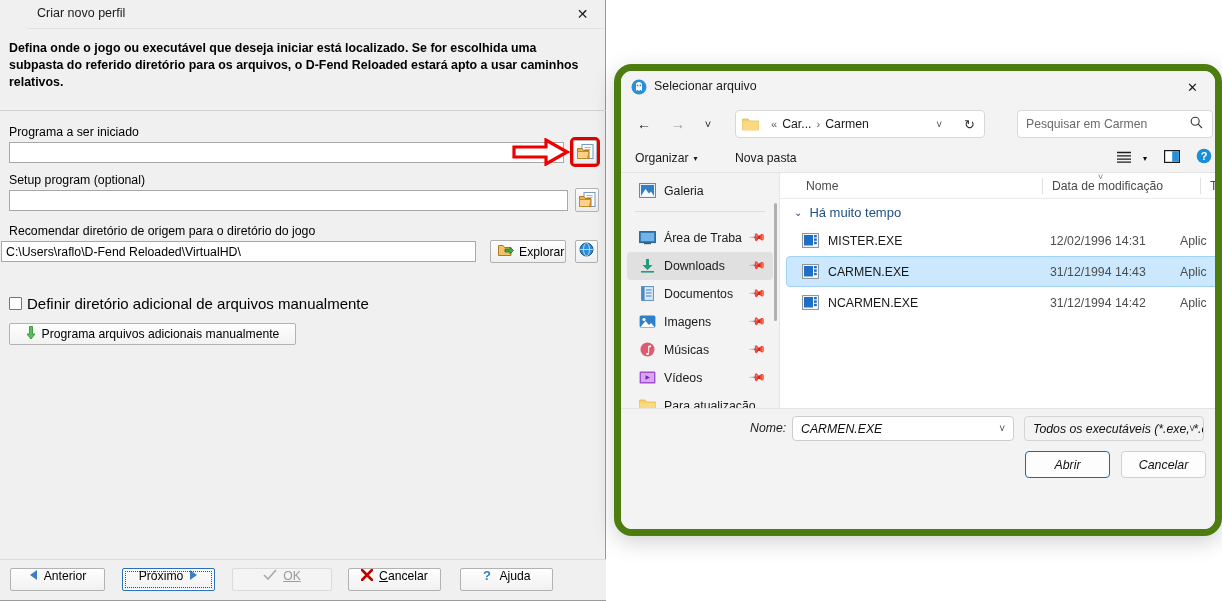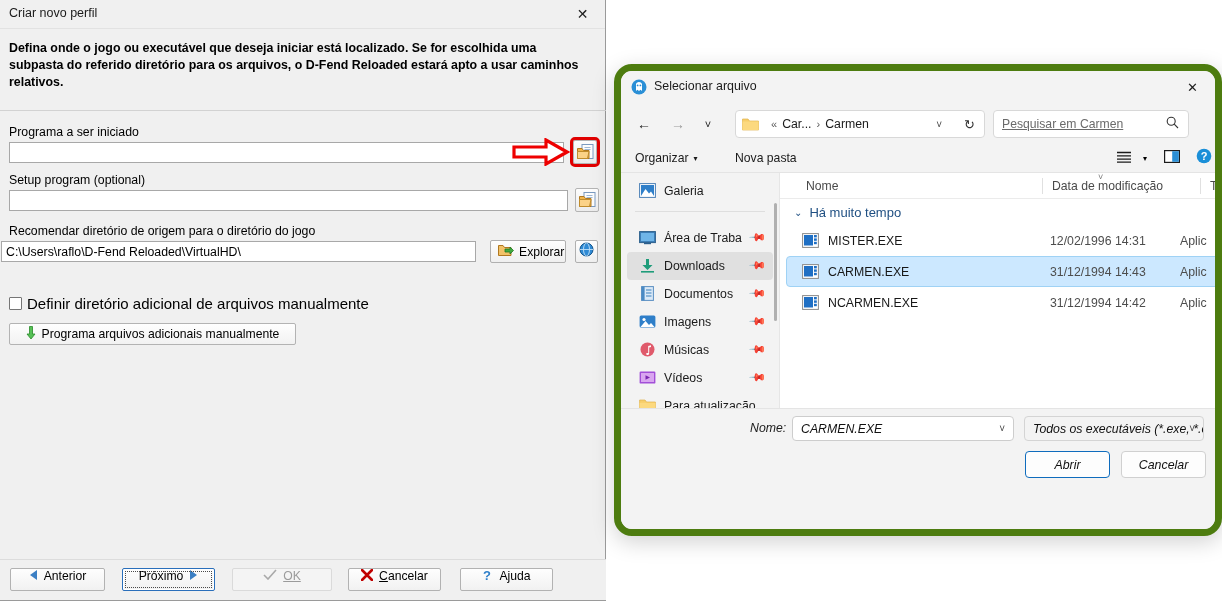--- a/index.html
+++ b/index.html
@@ -18,20 +18,21 @@
     width: 606px; height: 601px;
     background: #f0f0f0;
     border-right: 1px solid #9a9a9a;
     border-bottom: 1px solid #9a9a9a;
   }
   #left-titlebar {
     position: relative;
     height: 29px;
     background: #f0f0f0;
     border-bottom: 1px solid #e2e2e2;
+    margin-left: 28px;
   }
   #left-title {
     position: absolute; left: 9px; top: 6px;
     font-size: 12.5px; color: #1a1a1a;
   }
   #left-close {
     position: absolute; right: 0px; top: 0px;
     width: 45px; height: 28px;
     display: flex; align-items: center; justify-content: center;
     font-size: 14px; color: #202020; cursor: default;
@@ -189,28 +190,28 @@
     font-size: 12.3px; color: #1b1b1b;
   }
   #bc-folder {
     width: 17px; height: 14px; margin-right: 7px;
     position: relative;
   }
   .bc-sep { color: #5a5a5a; margin: 0 5px; font-size: 11px; }
   #bc-chevron { position: absolute; right: 42px; color: #444; font-size: 10px; }
   #bc-refresh { position: absolute; right: 9px; font-size: 13px; color: #333; }
   #search-box {
-    position: absolute; left: 372px; top: 7px;
+    position: absolute; left: 396px; top: 7px;
     width: 196px; height: 28px;
     background: #ffffff;
     border: 1px solid #d8d8d8;
     border-radius: 4px;
     display: flex; align-items: center;
     padding: 0 8px;
-    font-size: 12.2px; color: #6a6a6a; text-decoration: underline;
+    font-size: 12.2px; color: #6a6a6a;
   }
   #search-icon { position: absolute; right: 9px; font-size: 12px; color: #333; }
 
   #fd-toolbar {
     position: relative; height: 30px;
     border-bottom: 1px solid #e4e4e4;
   }
   .tb-item {
     position: absolute; top: 4px; height: 22px;
     display: flex; align-items: center; gap: 5px;

